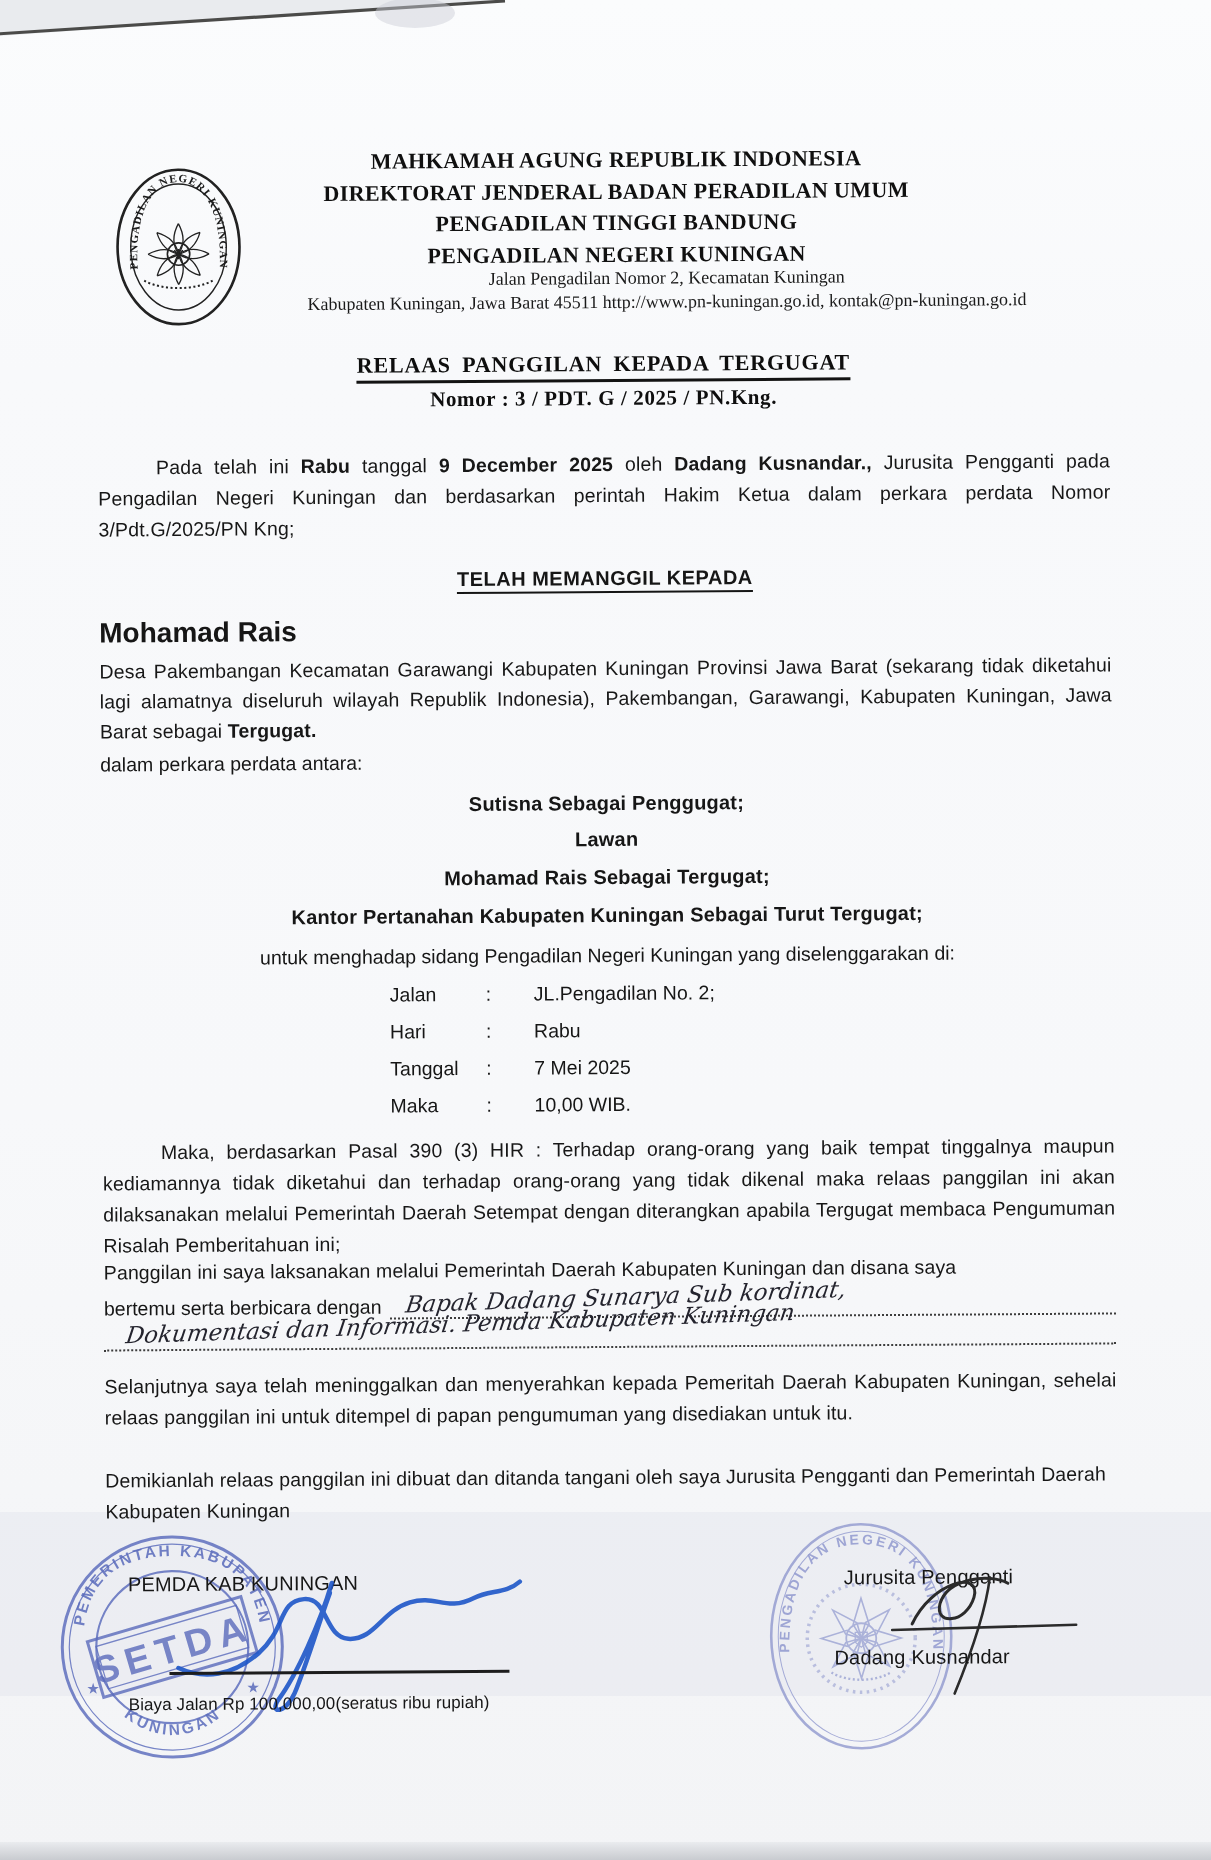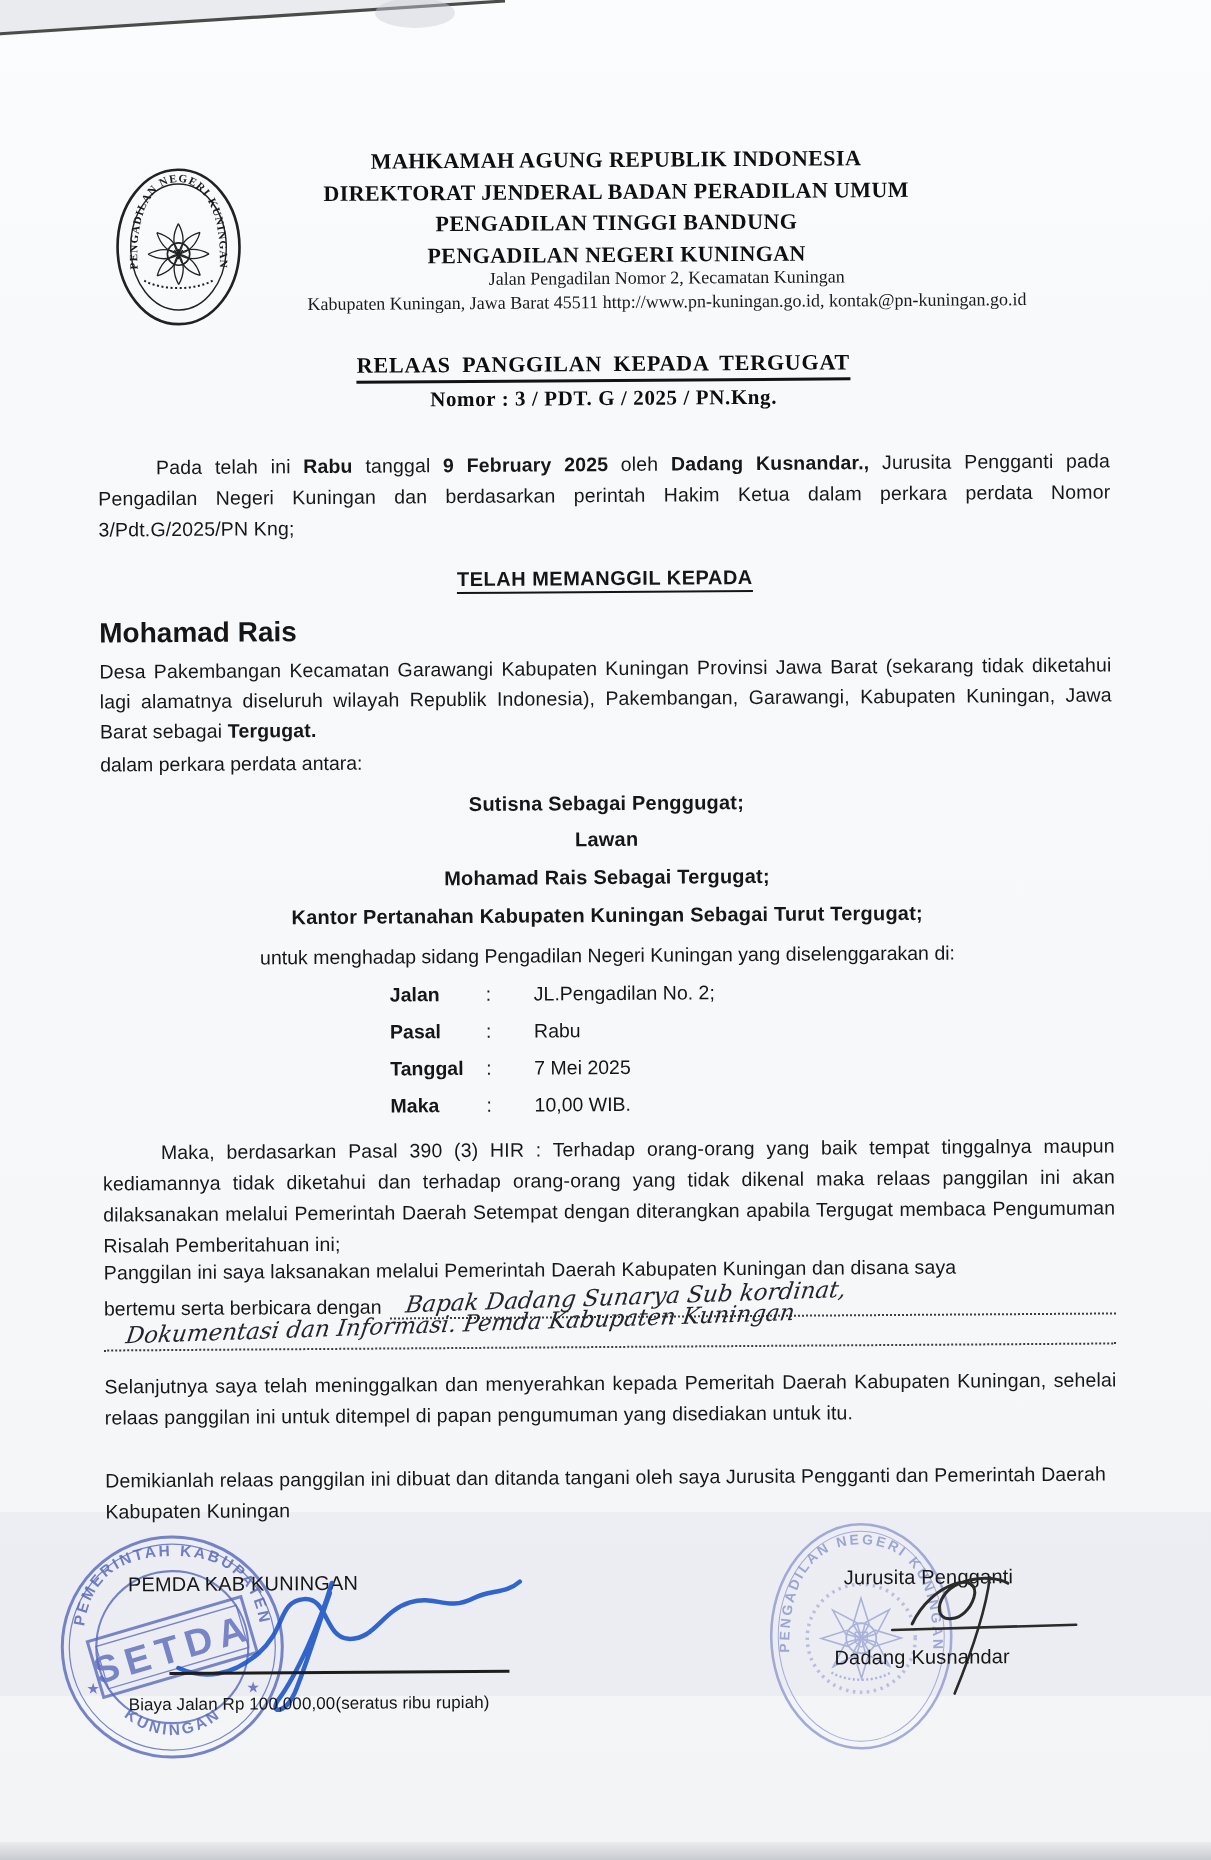--- a/index.html
+++ b/index.html
@@ -28,21 +28,21 @@
   .para{left:100px;width:1012px;font-size:19.5px;line-height:31px;text-align:justify;letter-spacing:.15px;color:#171717;}
   .indent{text-indent:58px;}
   .bd{font-weight:bold;}
   .h2{left:100px;top:567px;width:1012px;text-align:center;font-weight:bold;font-size:20px;letter-spacing:.5px;}
   .h2 .u{display:inline-block;border-bottom:2.5px solid #151515;padding-bottom:1px;}
   .name-line{left:100px;top:614px;font-weight:bold;font-size:28px;}
   .plain-line{left:100px;width:1012px;font-size:19.5px;}
   .cline{left:100px;width:1012px;text-align:center;font-weight:bold;font-size:20px;letter-spacing:.2px;}
   
   .srow{left:388px;font-size:19.5px;}
-  .srow .lab{display:inline-block;width:96px;font-weight:bold;}
+  .srow .lab{display:inline-block;width:96px;}
   .srow .col{display:inline-block;width:48px;}
   
   .hflex{left:100px;top:1284px;width:1012px;height:34px;display:flex;align-items:flex-end;font-size:19.5px;}
   .hflex .pre{white-space:nowrap;padding-bottom:1px;}
   .dotarea{flex:1;margin-left:8px;border-bottom:2.5px dotted #3c3c3c;position:relative;height:100%;}
   .dotline2{left:100px;top:1314px;width:1012px;height:32px;border-bottom:2.5px dotted #3c3c3c;position:absolute;}
   .hand{position:absolute;font-family:"DejaVu Serif",serif;font-style:italic;color:#24242e;
     font-size:23px;white-space:nowrap;transform:rotate(-1.6deg) skewX(-10deg);transform-origin:left bottom;}
   
   .sig-label{font-size:20px;letter-spacing:.2px;}
@@ -101,21 +101,21 @@
       <div>Jalan Pengadilan Nomor 2, Kecamatan Kuningan</div>
       <div>Kabupaten Kuningan, Jawa Barat 45511 http://www.pn-kuningan.go.id, kontak@pn-kuningan.go.id</div>
     </div>
 
     <div class="abs title">
       <span class="u">RELAAS PANGGILAN KEPADA TERGUGAT</span>
     </div>
     <div class="abs nomor">Nomor :  3 / PDT. G / 2025 /  PN.Kng.</div>
 
     <div class="abs para indent" style="top:449px;">
-      <span>Pada telah ini </span><span class="bd">Rabu</span><span> tanggal </span><span class="bd">9 February 2025</span><span> oleh </span><span class="bd">Dadang Kusnandar.,</span><span> Jurusita Pengganti pada Pengadilan Negeri  Kuningan dan berdasarkan perintah Hakim Ketua dalam perkara perdata Nomor 3/Pdt.G/2025/PN Kng;</span>
+      <span>Pada telah ini </span><span class="bd">Rabu</span><span> tanggal </span><span class="bd">9 December 2025</span><span> oleh </span><span class="bd">Dadang Kusnandar.,</span><span> Jurusita Pengganti pada Pengadilan Negeri  Kuningan dan berdasarkan perintah Hakim Ketua dalam perkara perdata Nomor 3/Pdt.G/2025/PN Kng;</span>
     </div>
 
     <div class="abs h2">
       <span class="u">TELAH MEMANGGIL KEPADA</span>
     </div>
 
     <div class="abs name-line">Mohamad Rais</div>
 
     <div class="abs para" style="top:653px;line-height:30px;">
       <span>Desa Pakembangan Kecamatan Garawangi Kabupaten Kuningan Provinsi Jawa Barat (sekarang tidak diketahui lagi alamatnya diseluruh wilayah Republik Indonesia), Pakembangan, Garawangi, Kabupaten Kuningan, Jawa Barat sebagai </span><span class="bd">Tergugat.</span>
@@ -127,21 +127,21 @@
     <div class="abs cline" style="top:828px;">Lawan</div>
     <div class="abs cline" style="top:866px;">Mohamad Rais Sebagai  Tergugat;</div>
     <div class="abs cline" style="top:904px;">Kantor Pertanahan Kabupaten Kuningan Sebagai  Turut Tergugat;</div>
 
     <div class="abs plain-line" style="top:944px;text-align:center;">untuk menghadap sidang Pengadilan Negeri Kuningan yang diselenggarakan di:</div>
 
     <div class="abs srow" style="top:982px;">
       <span class="lab">Jalan</span><span class="col">:</span><span>JL.Pengadilan No. 2;</span>
     </div>
     <div class="abs srow" style="top:1019px;">
-      <span class="lab">Pasal</span><span class="col">:</span><span>Rabu</span>
+      <span class="lab">Hari</span><span class="col">:</span><span>Rabu</span>
     </div>
     <div class="abs srow" style="top:1056px;">
       <span class="lab">Tanggal</span><span class="col">:</span><span>7 Mei 2025</span>
     </div>
     <div class="abs srow" style="top:1093px;">
       <span class="lab">Maka</span><span class="col">:</span><span>10,00  WIB.</span>
     </div>
 
     <div class="abs para indent" style="top:1134px;">Maka, berdasarkan Pasal 390 (3) HIR : Terhadap orang-orang yang baik tempat tinggalnya maupun kediamannya tidak diketahui dan terhadap orang-orang yang tidak dikenal maka relaas panggilan ini akan dilaksanakan melalui Pemerintah Daerah Setempat dengan diterangkan apabila Tergugat membaca Pengumuman Risalah Pemberitahuan ini;</div>
 

